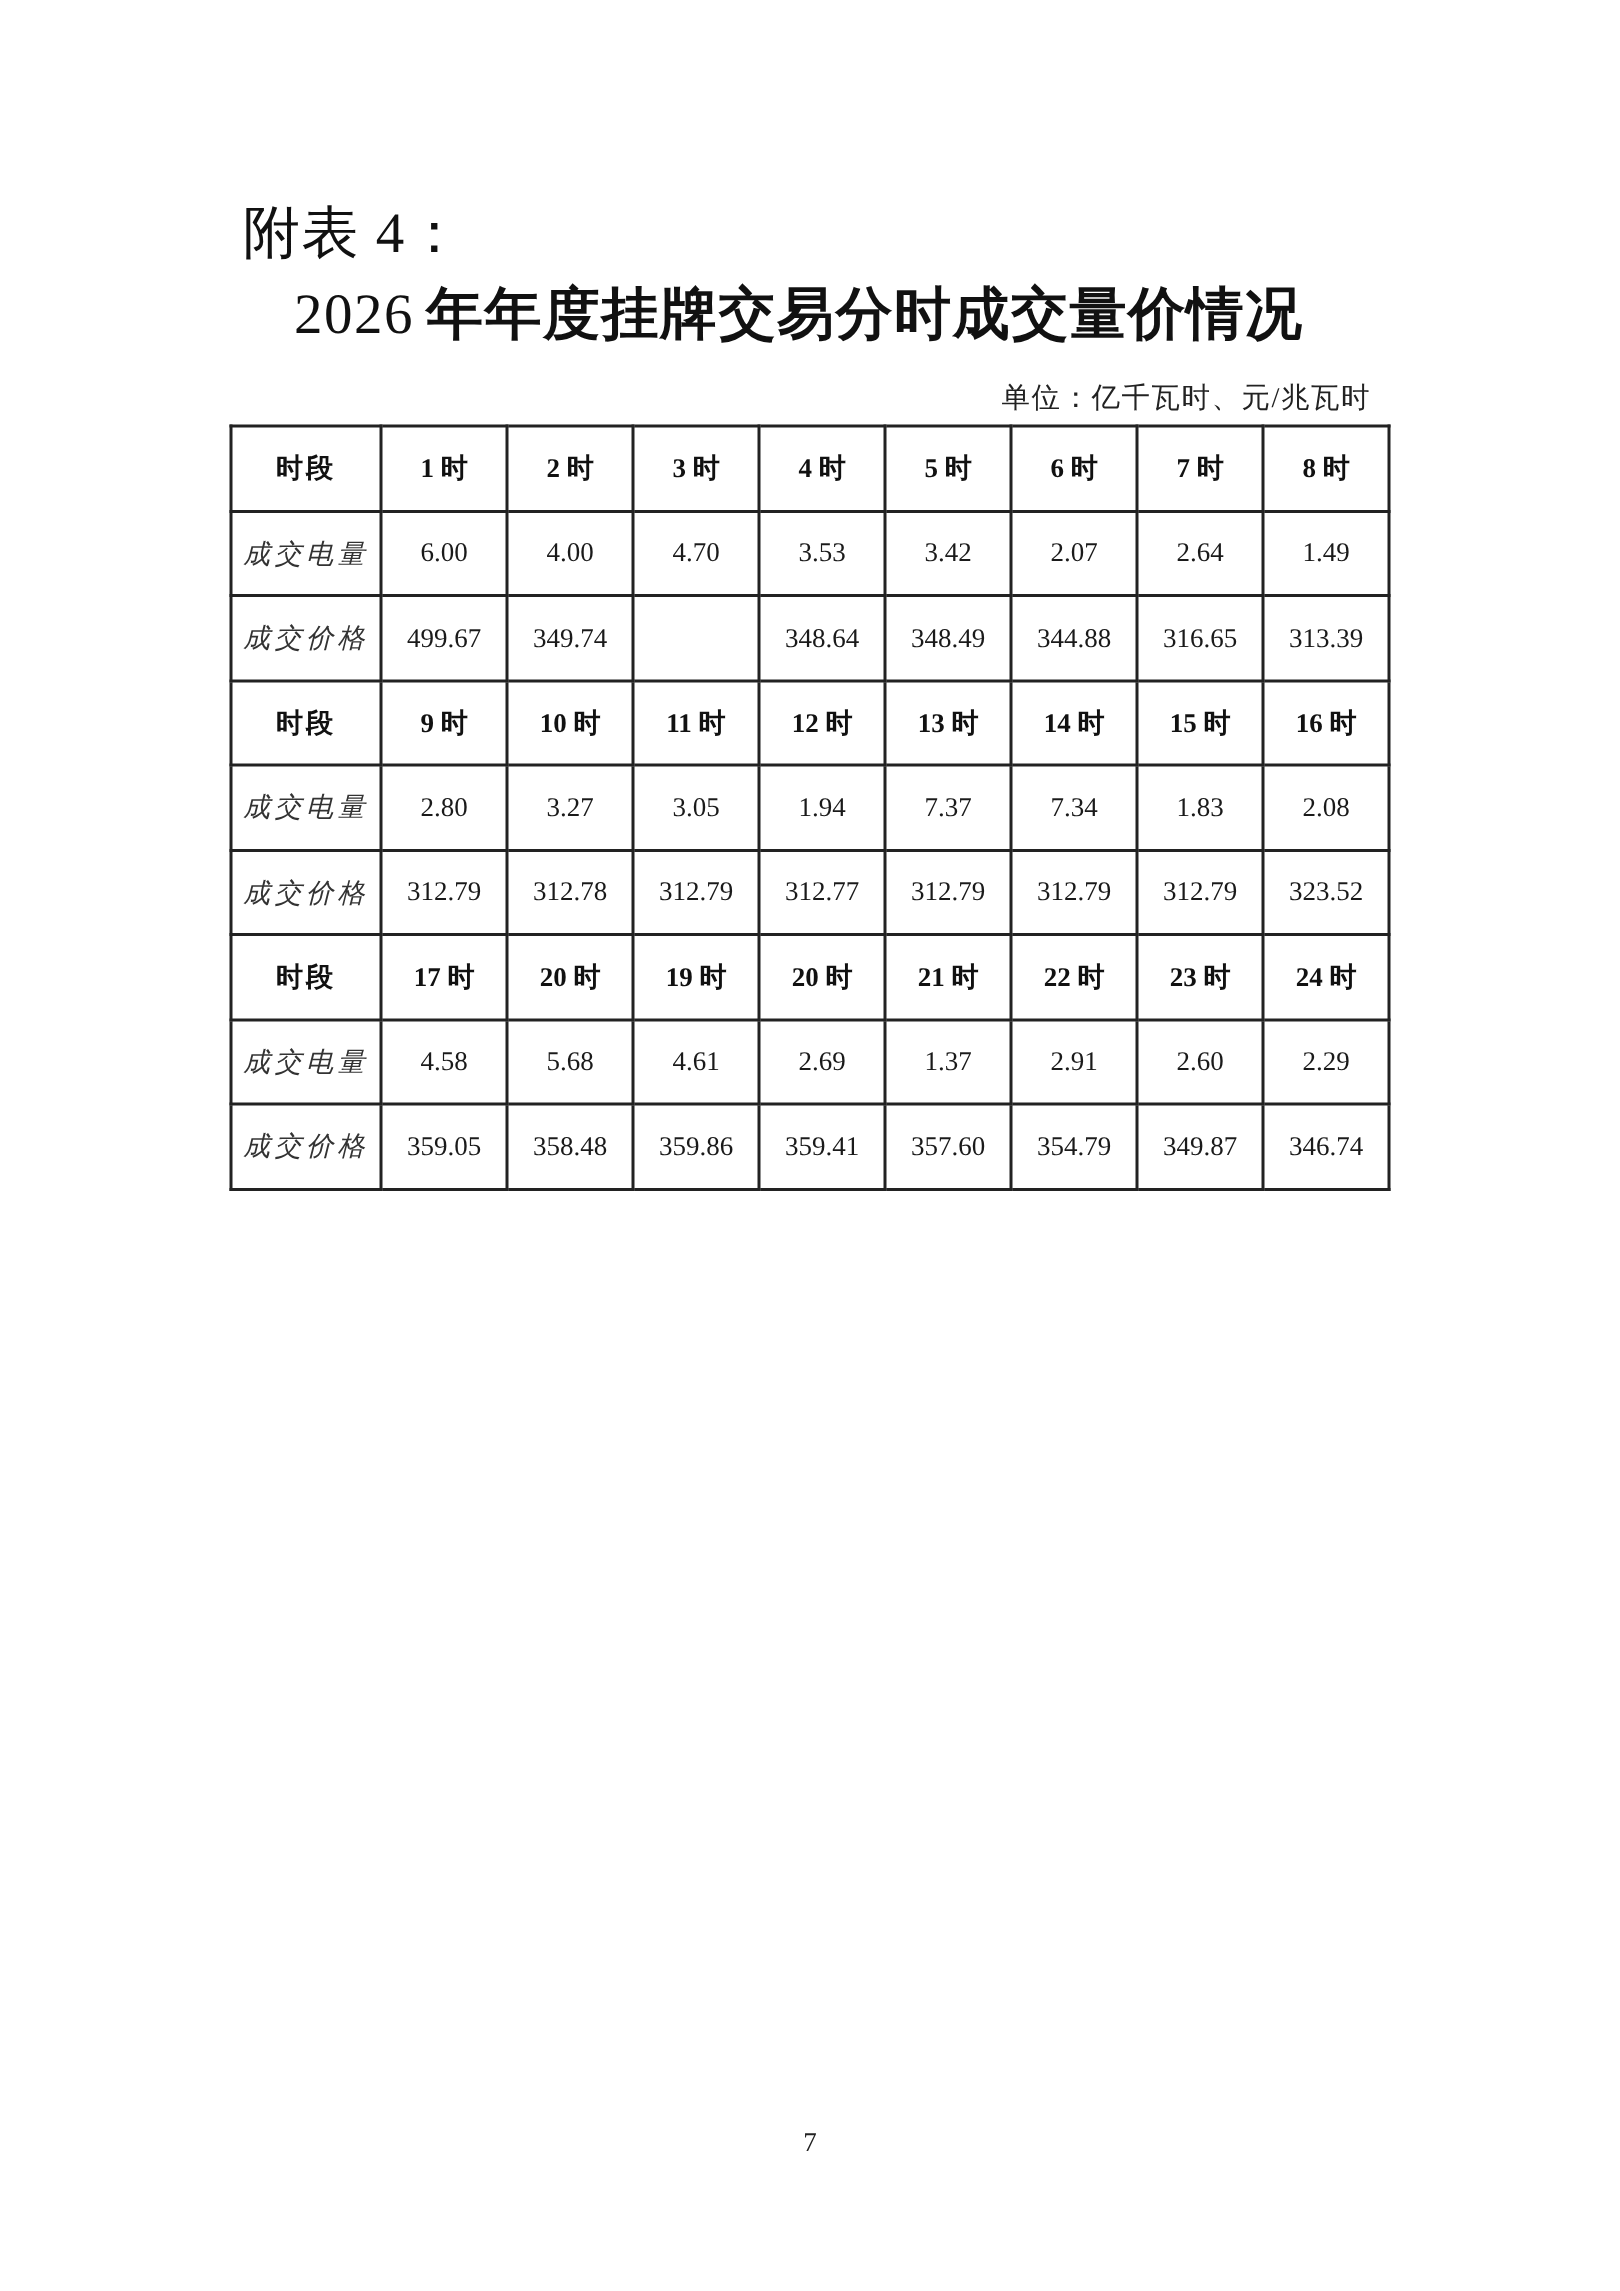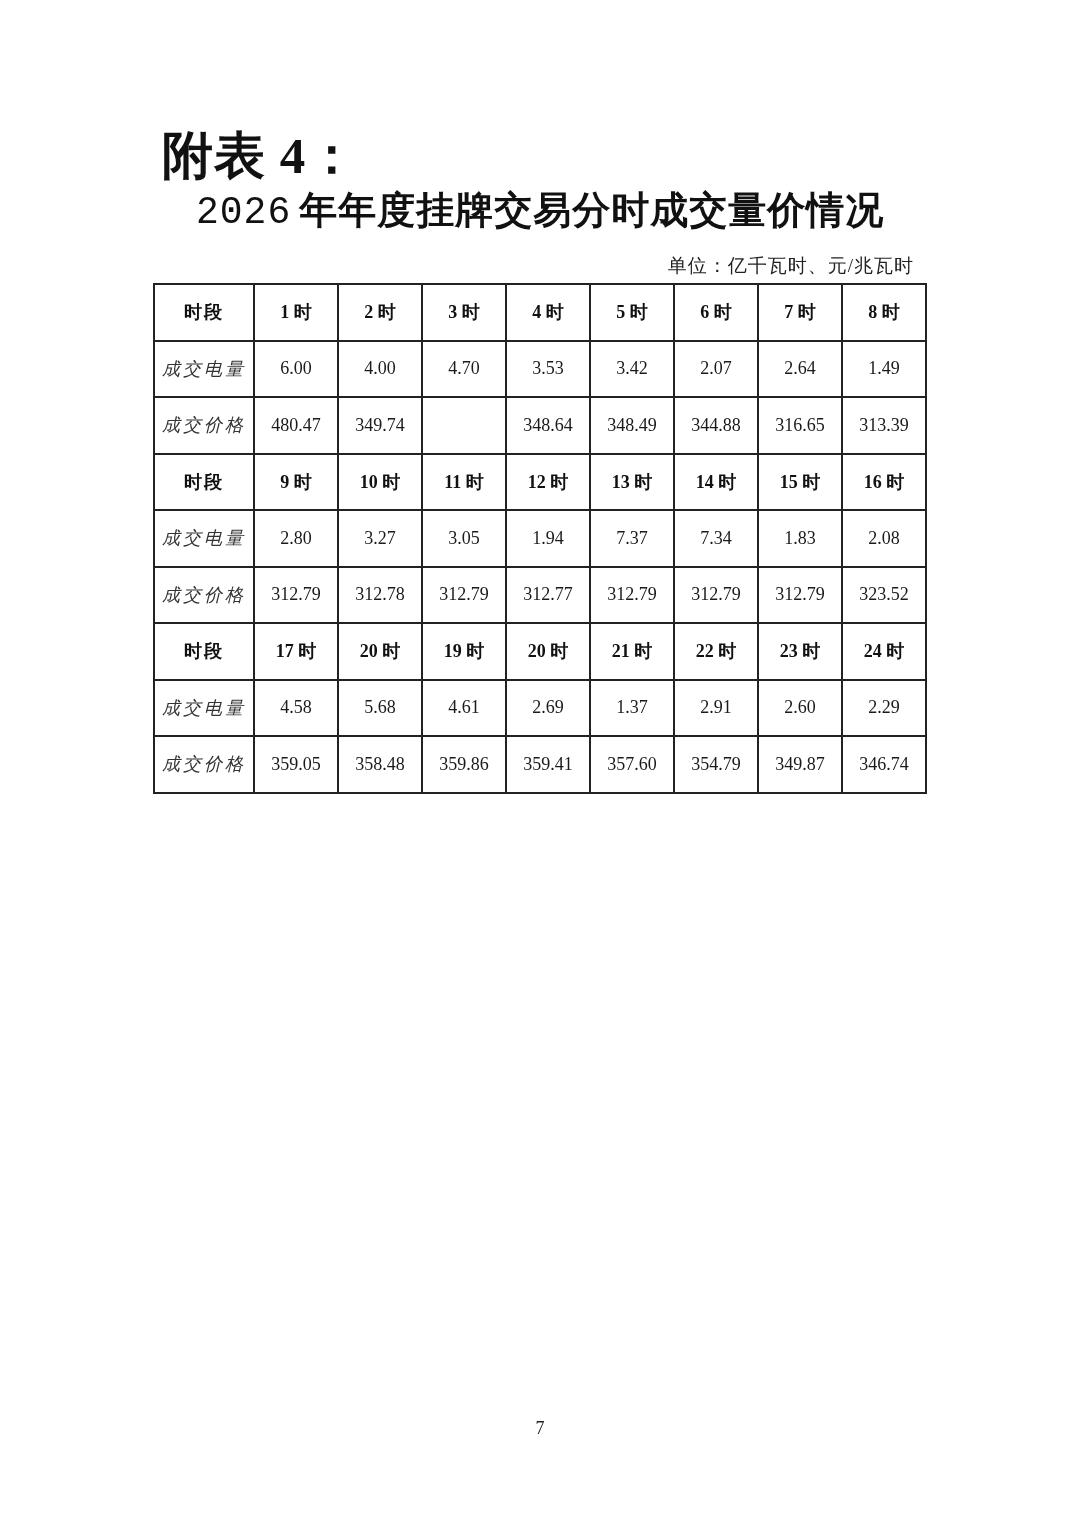--- a/index.html
+++ b/index.html
@@ -12,39 +12,38 @@
     height: 1527px;
     position: relative;
     overflow: hidden;
     font-family: "Liberation Serif", "DejaVu Serif", serif;
     color: #111111;
   }
   .heading-line1 {
     position: absolute;
     left: 162px;
     top: 128px;
-    font-size: 51px;
-    font-weight: bold;
+    font-size: 38px;
+    font-weight: normal;
     letter-spacing: 1px;
     line-height: 56px;
   }
   .heading-line2 {
     position: absolute;
     left: 196px;
     top: 180px;
     font-size: 38px;
     font-weight: bold;
     letter-spacing: 1px;
     line-height: 60px;
     white-space: nowrap;
   }
   .heading-line2 .year {
     font-weight: normal;
     margin-right: 8px;
-    font-family: Liberation Mono, monospace;
   }
   .unit-note {
     position: absolute;
     right: 166px;
     top: 254px;
     font-size: 19px;
     line-height: 24px;
     letter-spacing: 1px;
     color: #222222;
   }
@@ -137,21 +136,21 @@
       <td class="val">4.00</td>
       <td class="val">4.70</td>
       <td class="val">3.53</td>
       <td class="val">3.42</td>
       <td class="val">2.07</td>
       <td class="val">2.64</td>
       <td class="val">1.49</td>
     </tr>
     <tr>
       <td class="row-label">成交价格</td>
-      <td class="val">480.47</td>
+      <td class="val">499.67</td>
       <td class="val">349.74</td>
       <td class="val"></td>
       <td class="val">348.64</td>
       <td class="val">348.49</td>
       <td class="val">344.88</td>
       <td class="val">316.65</td>
       <td class="val">313.39</td>
     </tr>
 
     <tr>

